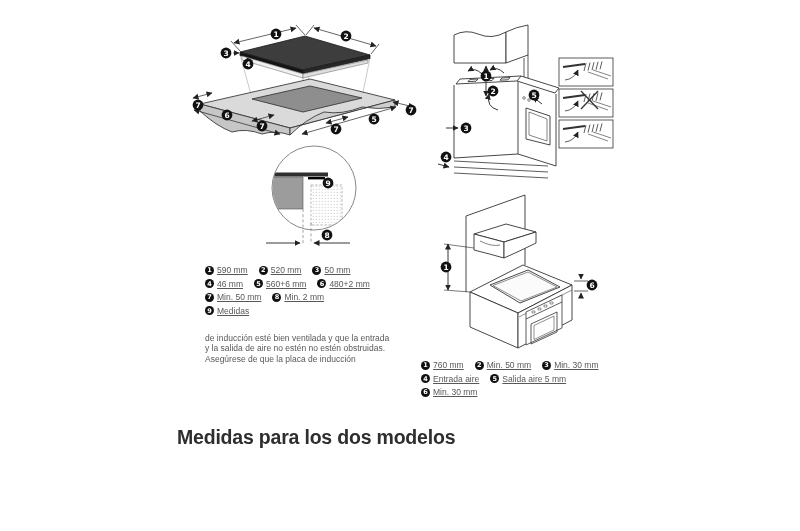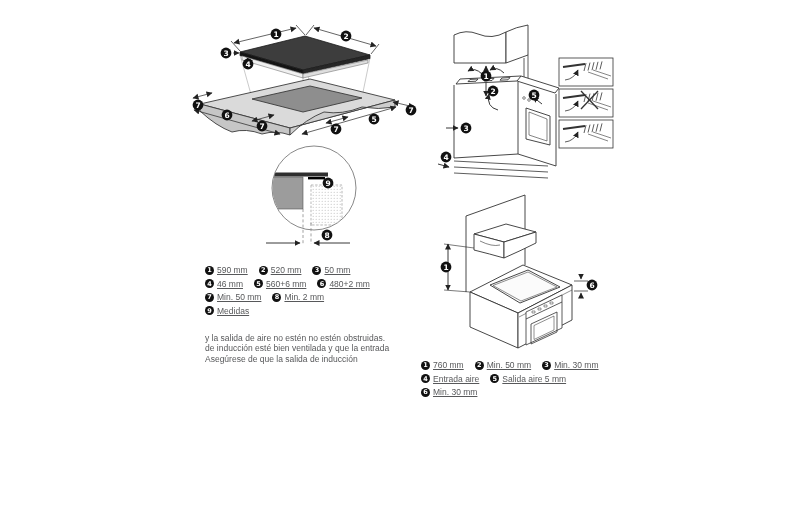--- a/index.html
+++ b/index.html
@@ -346,23 +346,23 @@
       </div>
       <div class="legend-row">
         <span class="legend-item">
           <span class="bullet">9</span>
           <span class="llabel">Medidas</span>
         </span>
       </div>
     </div>
 
   <div id="note">
+      <div>de inducción esté bien ventilada y que la entrada</div>
       <div>y la salida de aire no estén no estén obstruidas.</div>
-      <div>de inducción esté bien ventilada y que la entrada</div>
-      <div>Asegúrese de que la salida de inducción</div>
+      <div>Asegúrese de que la placa de inducción</div>
     </div>
 
   <div class="legend" style="left:421px;top:360px">
       <div class="legend-row">
         <span class="legend-item">
           <span class="bullet">1</span>
           <span class="llabel">760 mm</span>
         </span>
         <span class="legend-item">
           <span class="bullet">2</span>
@@ -384,14 +384,15 @@
         </span>
       </div>
       <div class="legend-row">
         <span class="legend-item">
           <span class="bullet">6</span>
           <span class="llabel">Min. 30 mm</span>
         </span>
       </div>
     </div>
 
+  <div id="heading">Medidas para los dos modelos</div>
 
 </div>
 
 </body></html>

